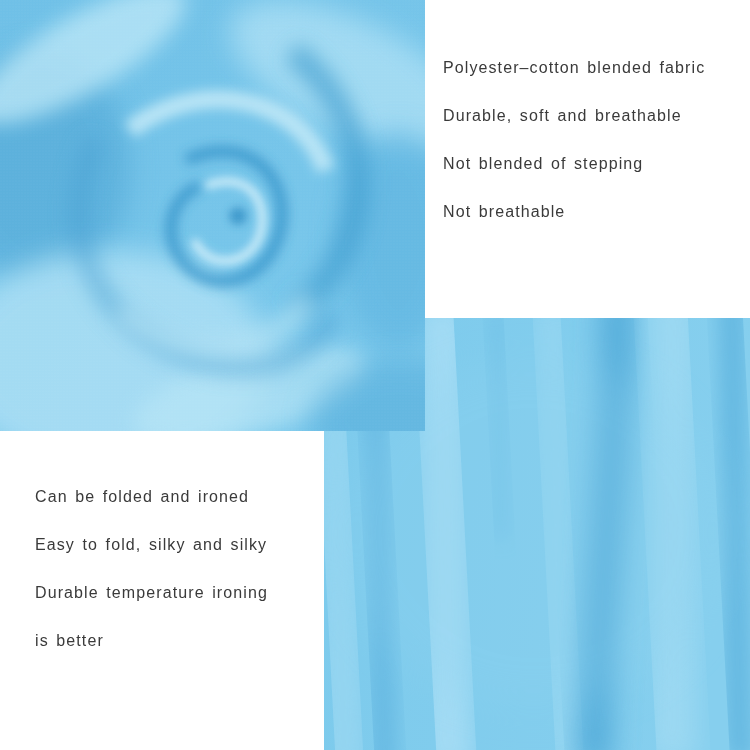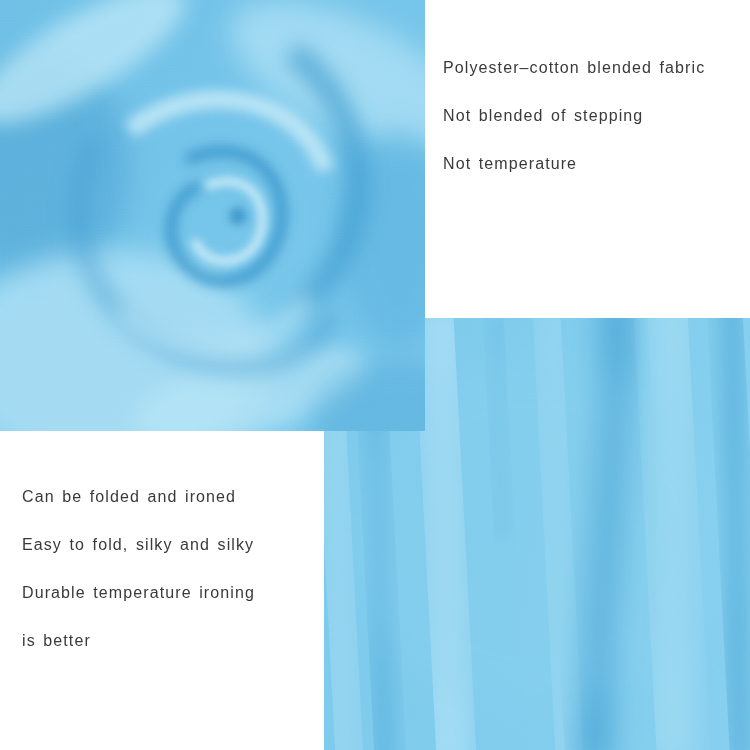--- a/index.html
+++ b/index.html
@@ -18,21 +18,21 @@
   .text-block p {
     margin: 0;
     font-size: 16px;
     line-height: 48px;
     letter-spacing: 1.1px;
     word-spacing: 2px;
     color: #3a3a3a;
     white-space: nowrap;
   }
   .text-top-right { left: 443px; top: 44px; }
-  .text-bottom-left { left: 22px; top: 473px; }
+  .text-bottom-left { left: 35px; top: 473px; }
 </style>
 </head>
 <body>
 
 <div class="page">
 
   <svg class="photo photo-drape" viewBox="0 0 426 432" preserveAspectRatio="none">
     <defs>
       <linearGradient id="drapeBase" x1="0" y1="0" x2="1" y2="0.15">
         <stop offset="0" stop-color="#7ccaec"></stop>
@@ -99,22 +99,23 @@
       <path d="M 120 310 C 180 368 280 356 308 296" stroke="#b5e3f5" stroke-width="20" fill="none" opacity="0.7" filter="url(#s10)"></path>
       <path d="M 186 160 C 252 130 296 184 278 238 C 262 286 206 296 180 258 C 162 232 172 196 200 186" stroke="#3391c7" stroke-width="11" fill="none" opacity="0.8" filter="url(#s6)"></path>
       <path d="M 206 186 C 252 168 272 208 258 240 C 244 268 206 268 194 240" stroke="#d6f1fb" stroke-width="8" fill="none" opacity="0.9" filter="url(#s4)"></path>
       <circle cx="238" cy="216" r="9" opacity="0.75" filter="url(#s4)" fill="#2f8cc2"></circle>
     </g>
     <rect x="0" y="0" width="425" height="431" fill="url(#weave)" opacity="0.14"></rect>
   </svg>
 
   <div class="text-block text-top-right">
     <p>Polyester–cotton blended fabric</p>
+    <p>Durable, soft and breathable</p>
     <p>Not blended of stepping</p>
-    <p>Not temperature</p>
+    <p>Not breathable</p>
   </div>
 
   <div class="text-block text-bottom-left">
     <p>Can be folded and ironed</p>
     <p>Easy to fold, silky and silky</p>
     <p>Durable temperature ironing</p>
     <p>is better</p>
   </div>
 
 </div>

